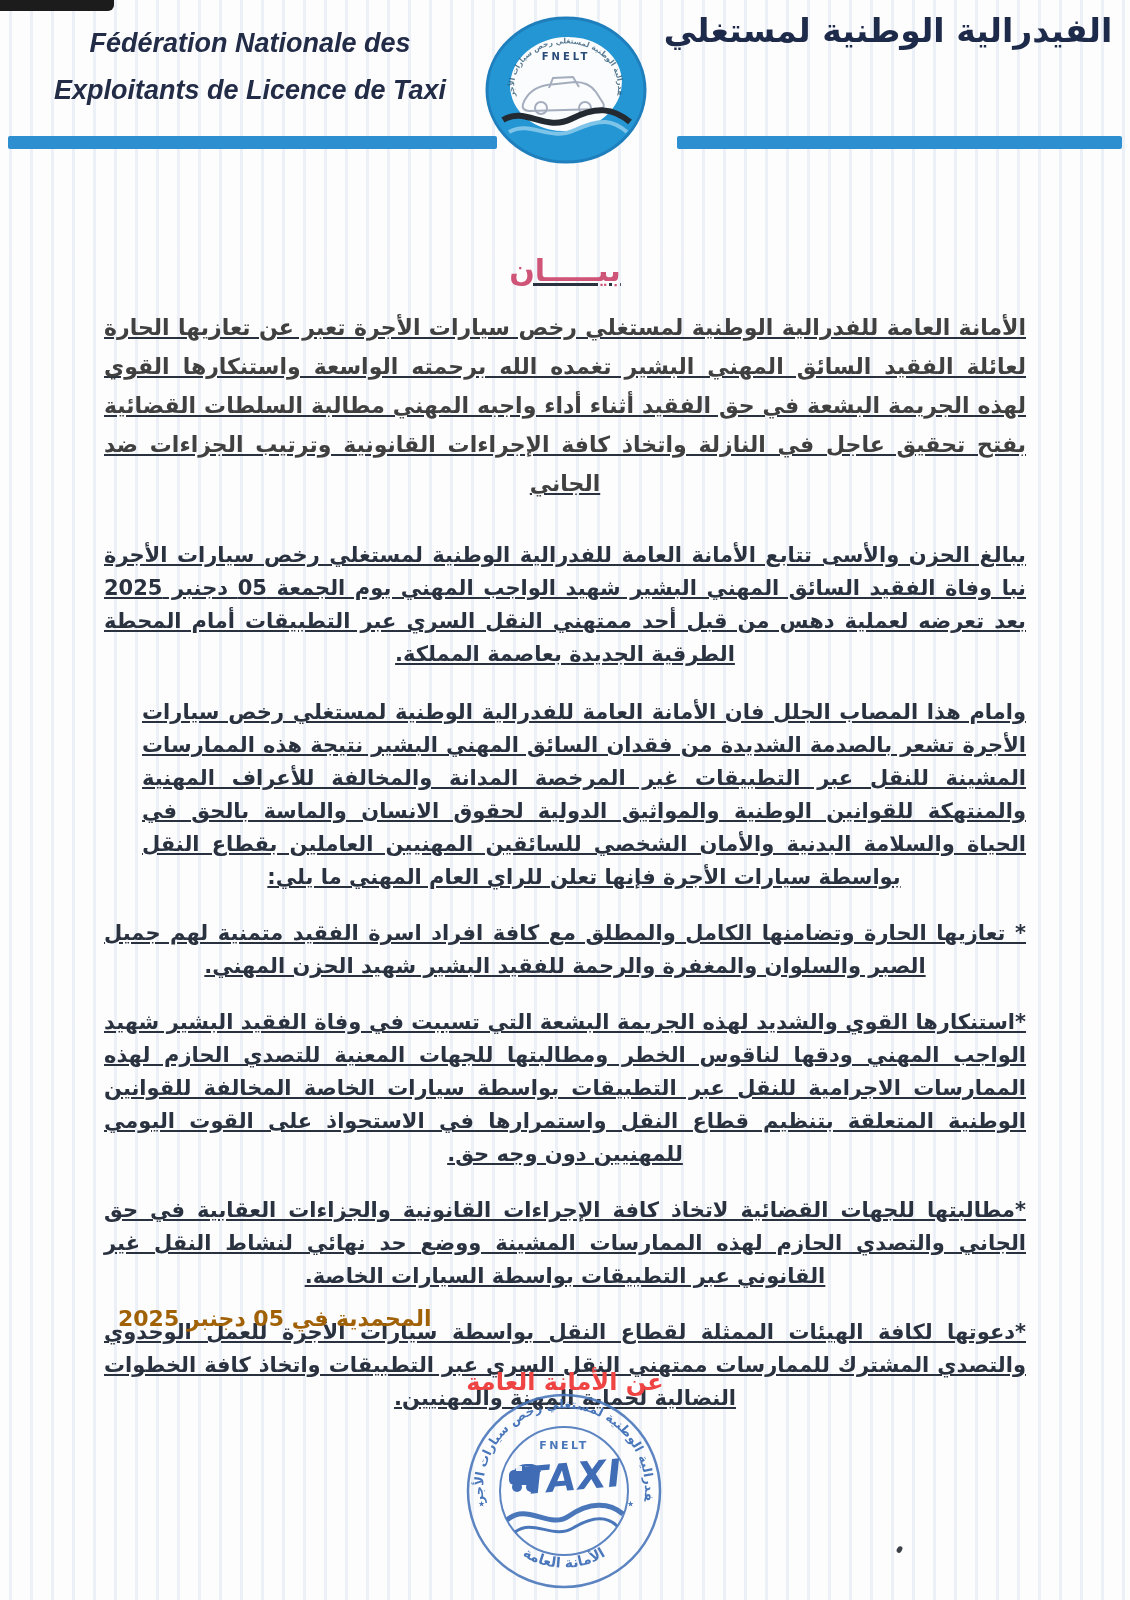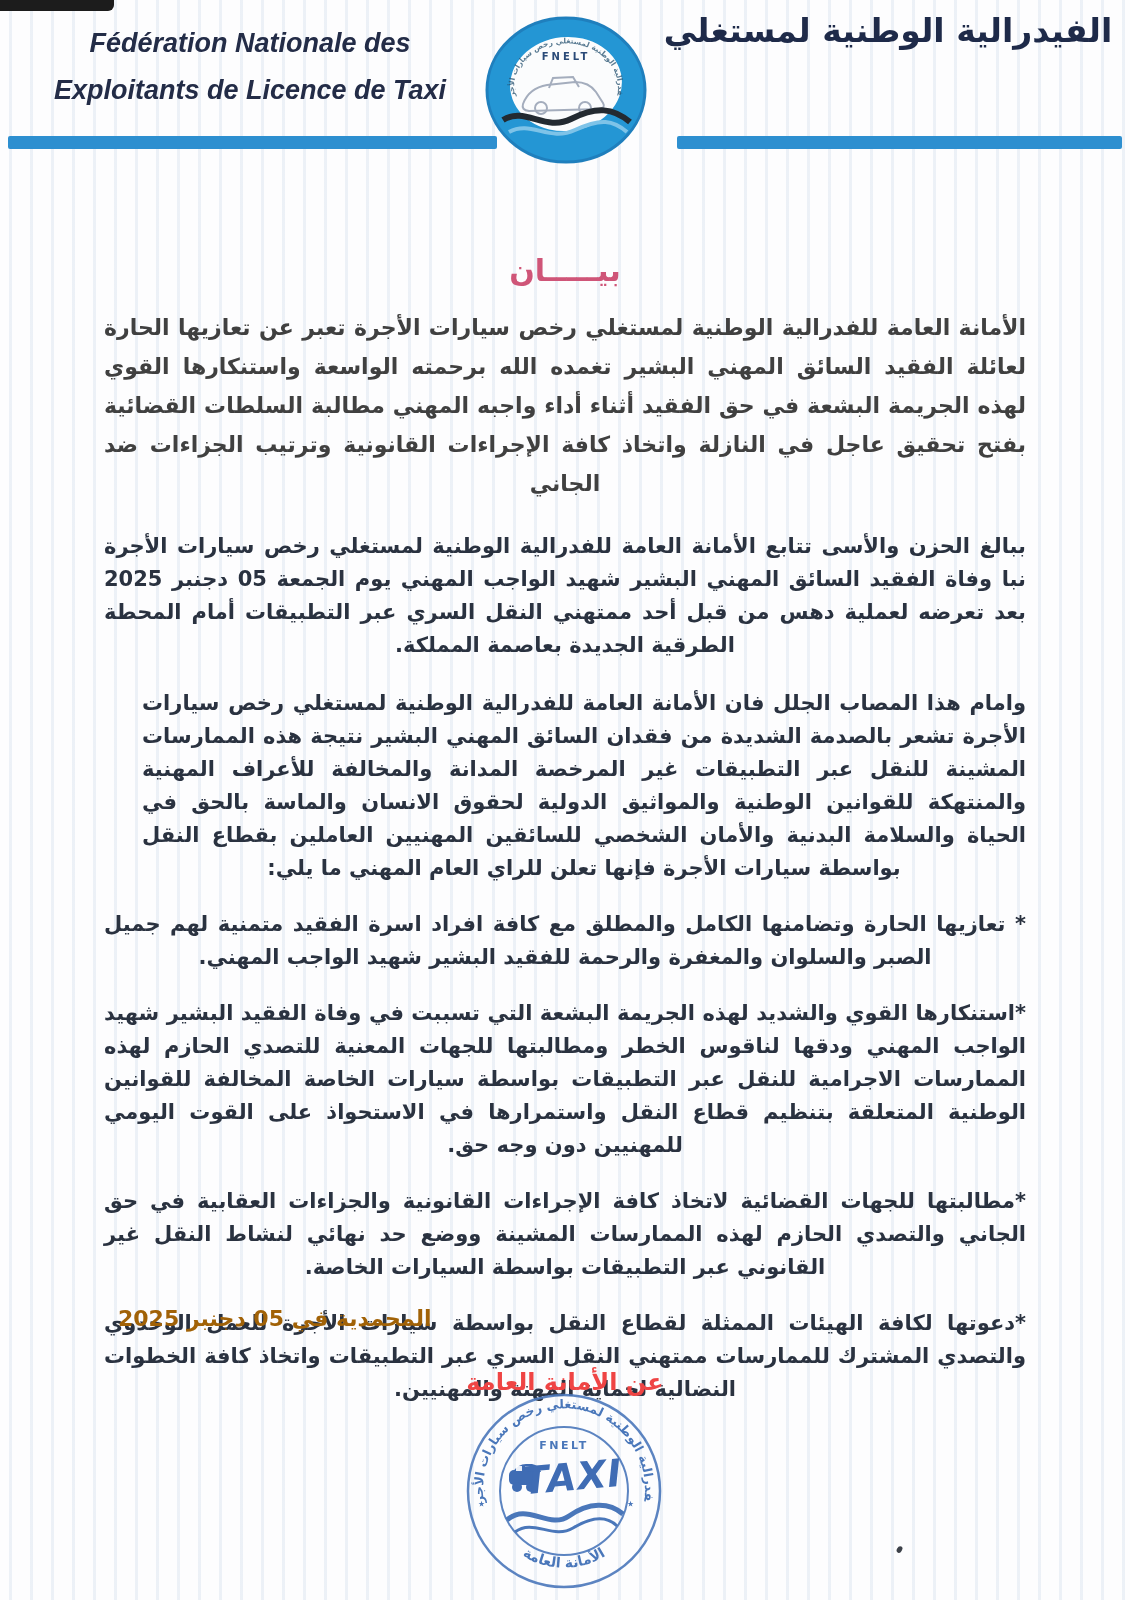--- a/index.html
+++ b/index.html
@@ -34,34 +34,34 @@
     position:absolute; right:12px; top:6px; width:460px; text-align:center;
     direction:rtl; font-weight:bold; font-size:33px; line-height:50px; color:#1e2a49;
   }
   .rule{ position:absolute; top:136px; height:13px; background:#2d8fd0; border-radius:2px; }
   .rule-left{ left:8px;  width:489px; }
   .rule-right{ left:677px; width:445px; }
   .logo-wrap{ position:absolute; left:483px; top:16px; width:166px; height:152px; }
 
   
   .doc{ position:absolute; inset:0; direction:rtl; }
-  .text-col{ padding:250px 104px 0 104px; }
+  .text-col{ padding:250px 104px 0 104px;text-decoration:underline; }
   .statement-title{
     text-align:center; color:#cf5578; font-weight:bold; font-size:30px;
     line-height:42px; letter-spacing:1px;
   }
   .para{
     font-weight:bold; text-align:justify; text-align-last:center;
     text-justify:inter-word;
   }
   .lead{
     margin-top:16px; color:#404040; font-size:22px; line-height:39px;
   }
   .black{ color:#2a3240; font-size:21px; line-height:33px; }
-  .p2{ margin-top:27px; }
+  .p2{ margin-top:36px; }
   .p3{ margin-top:25px;margin-left:38px; }
   .bullet{ margin-top:23px; }
 
   .date-line{
     position:absolute; left:118px; top:1306px; direction:rtl;
     font-weight:bold; font-size:22px; color:#a16207;
   }
   .signature{
     position:absolute; left:0; top:1368px; width:100%; text-align:center;
     font-weight:bold; font-size:24px; color:#ef4444; z-index:2;
@@ -114,21 +114,21 @@
 
 <div class="doc">
   <div class="text-col">
     <div class="statement-title">بيـــــان</div>
 
     <p class="para lead">الأمانة العامة للفدرالية الوطنية لمستغلي رخص سيارات الأجرة تعبر عن تعازيها الحارة لعائلة الفقيد السائق المهني البشير تغمده الله برحمته الواسعة واستنكارها القوي لهذه الجريمة البشعة في حق الفقيد أثناء أداء واجبه المهني مطالبة السلطات القضائية بفتح تحقيق عاجل في النازلة واتخاذ كافة الإجراءات القانونية وترتيب الجزاءات ضد الجاني</p>
 
     <p class="para black p2">ببالغ الحزن والأسى تتابع الأمانة العامة للفدرالية الوطنية لمستغلي رخص سيارات الأجرة نبا وفاة الفقيد السائق المهني البشير شهيد الواجب المهني يوم الجمعة 05 دجنبر 2025 بعد تعرضه لعملية دهس من قبل أحد ممتهني النقل السري عبر التطبيقات أمام المحطة الطرقية الجديدة بعاصمة المملكة.</p>
     <p class="para black p3">وامام هذا المصاب الجلل فان الأمانة العامة للفدرالية الوطنية لمستغلي رخص سيارات الأجرة تشعر بالصدمة الشديدة من فقدان السائق المهني البشير نتيجة هذه الممارسات المشينة للنقل عبر التطبيقات غير المرخصة المدانة والمخالفة للأعراف المهنية والمنتهكة للقوانين الوطنية والمواثيق الدولية لحقوق الانسان والماسة بالحق في الحياة والسلامة البدنية والأمان الشخصي للسائقين المهنيين العاملين بقطاع النقل بواسطة سيارات الأجرة فإنها تعلن للراي العام المهني ما يلي:</p>
 
-    <p class="para black bullet">* تعازيها الحارة وتضامنها الكامل والمطلق مع كافة افراد اسرة الفقيد متمنية لهم جميل الصبر والسلوان والمغفرة والرحمة للفقيد البشير شهيد الواجب المهني.</p>
+    <p class="para black bullet">* تعازيها الحارة وتضامنها الكامل والمطلق مع كافة افراد اسرة الفقيد متمنية لهم جميل الصبر والسلوان والمغفرة والرحمة للفقيد البشير شهيد الحزن المهني.</p>
     <p class="para black bullet">*استنكارها القوي والشديد لهذه الجريمة البشعة التي تسببت في وفاة الفقيد البشير شهيد الواجب المهني ودقها لناقوس الخطر ومطالبتها للجهات المعنية للتصدي الحازم لهذه الممارسات الاجرامية للنقل عبر التطبيقات بواسطة سيارات الخاصة المخالفة للقوانين الوطنية المتعلقة بتنظيم قطاع النقل واستمرارها في الاستحواذ على القوت اليومي للمهنيين دون وجه حق.</p>
     <p class="para black bullet">*مطالبتها للجهات القضائية لاتخاذ كافة الإجراءات القانونية والجزاءات العقابية في حق الجاني والتصدي الحازم لهذه الممارسات المشينة ووضع حد نهائي لنشاط النقل غير القانوني عبر التطبيقات بواسطة السيارات الخاصة.</p>
     <p class="para black bullet">*دعوتها لكافة الهيئات الممثلة لقطاع النقل بواسطة سيارات الأجرة للعمل الوحدوي والتصدي المشترك للممارسات ممتهني النقل السري عبر التطبيقات واتخاذ كافة الخطوات النضالية لحماية المهنة والمهنيين.</p>
   </div>
 
   <div class="date-line">المحمدية في 05 دجنبر 2025</div>
   <div class="signature">عن الأمانة العامة</div>
 
   <div class="stamp-wrap">
     <svg width="202" height="202" viewBox="0 0 202 202">

